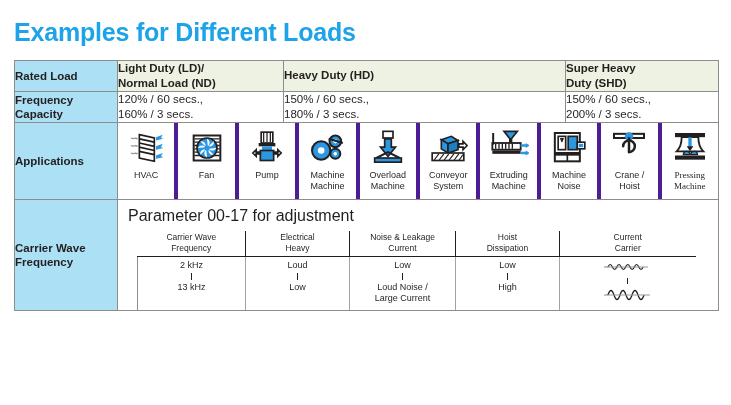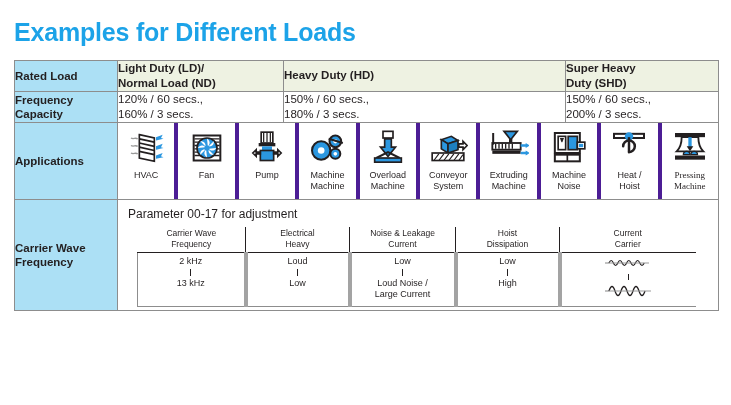--- a/index.html
+++ b/index.html
@@ -55,36 +55,36 @@
   }
   .app:last-child{border-right:none;font-family:Liberation Serif, serif;}
   .app .ico{height:44px;display:flex;align-items:center;justify-content:center;}
   .app .cap{
     font-size:9px;line-height:1.15;text-align:center;
     color:#231f20;padding:0 1px;
   }
 
   
   .cw{background:#fff;padding:6px 0 4px 9px;height:110px;box-sizing:border-box;}
-  .cw-head{font-size:12px;margin:1px 0 6px 1px;}
+  .cw-head{font-size:16px;margin:1px 0 6px 1px;}
   .cw-tbl{
     border-collapse:collapse;table-layout:fixed;
     width:558px;margin-left:10px;
   }
   .cw-tbl th{
     font-size:8.5px;font-weight:normal;line-height:1.25;
     text-align:center;padding:1px 2px 3px;
     border-right:1px solid #231f20;
     border-bottom:1.2px solid #231f20;
     vertical-align:bottom;
   }
   .cw-tbl td{
     font-size:9px;line-height:1.2;
     text-align:center;padding:3px 2px 2px;
-    border-right:4px solid #a3a3a3;
+    border-right:1px solid #a3a3a3;
     vertical-align:top;height:44px;
   }
   .cw-tbl th:last-child,.cw-tbl td:last-child{border-right:none;}
   .dash{
     display:block;width:1px;height:7px;margin:2px auto;
     background:#231f20;
   }
   .wf{display:flex;flex-direction:column;align-items:center;}
   .wf .dash{height:6px;margin:1px auto;}
 </style>
@@ -284,21 +284,21 @@
               </div>
               <div class="app">
                 <div class="ico">
                   <svg width="40" height="40" viewBox="0 0 48 48" xmlns="http://www.w3.org/2000/svg">
                     <rect x="6" y="7" width="36" height="5" fill="#fff" stroke="#231f20" stroke-width="2.4"></rect>
                     <circle cx="24" cy="10" r="5" fill="#2b97e0"></circle>
                     <path d="M24 11v18" stroke="#231f20" stroke-width="3"></path>
                     <path d="M24 29a7 7 0 1 0 -7 -7" fill="none" stroke="#231f20" stroke-width="3" stroke-linecap="round"></path>
                   </svg>
                 </div>
-                <div class="cap">Heat /</div>
+                <div class="cap">Crane /</div>
                 <div class="cap">Hoist</div>
               </div>
               <div class="app">
                 <div class="ico">
                   <svg width="40" height="40" viewBox="0 0 48 48" xmlns="http://www.w3.org/2000/svg">
                     <rect x="6" y="6" width="36" height="5" fill="#231f20"></rect>
                     <path d="M14 11 C14 22 10 26 8 28 L40 28 C38 26 34 22 34 11 Z" fill="#fff" stroke="#231f20" stroke-width="2.2"></path>
                     <rect x="22" y="11" width="4" height="12" fill="#2b97e0"></rect>
                     <path d="M20 22 l4 6 4-6z" fill="#231f20"></path>
                     <path d="M16 32a4 4 0 0 1 8 0z" fill="#2b97e0" stroke="#231f20" stroke-width="1.6"></path>

